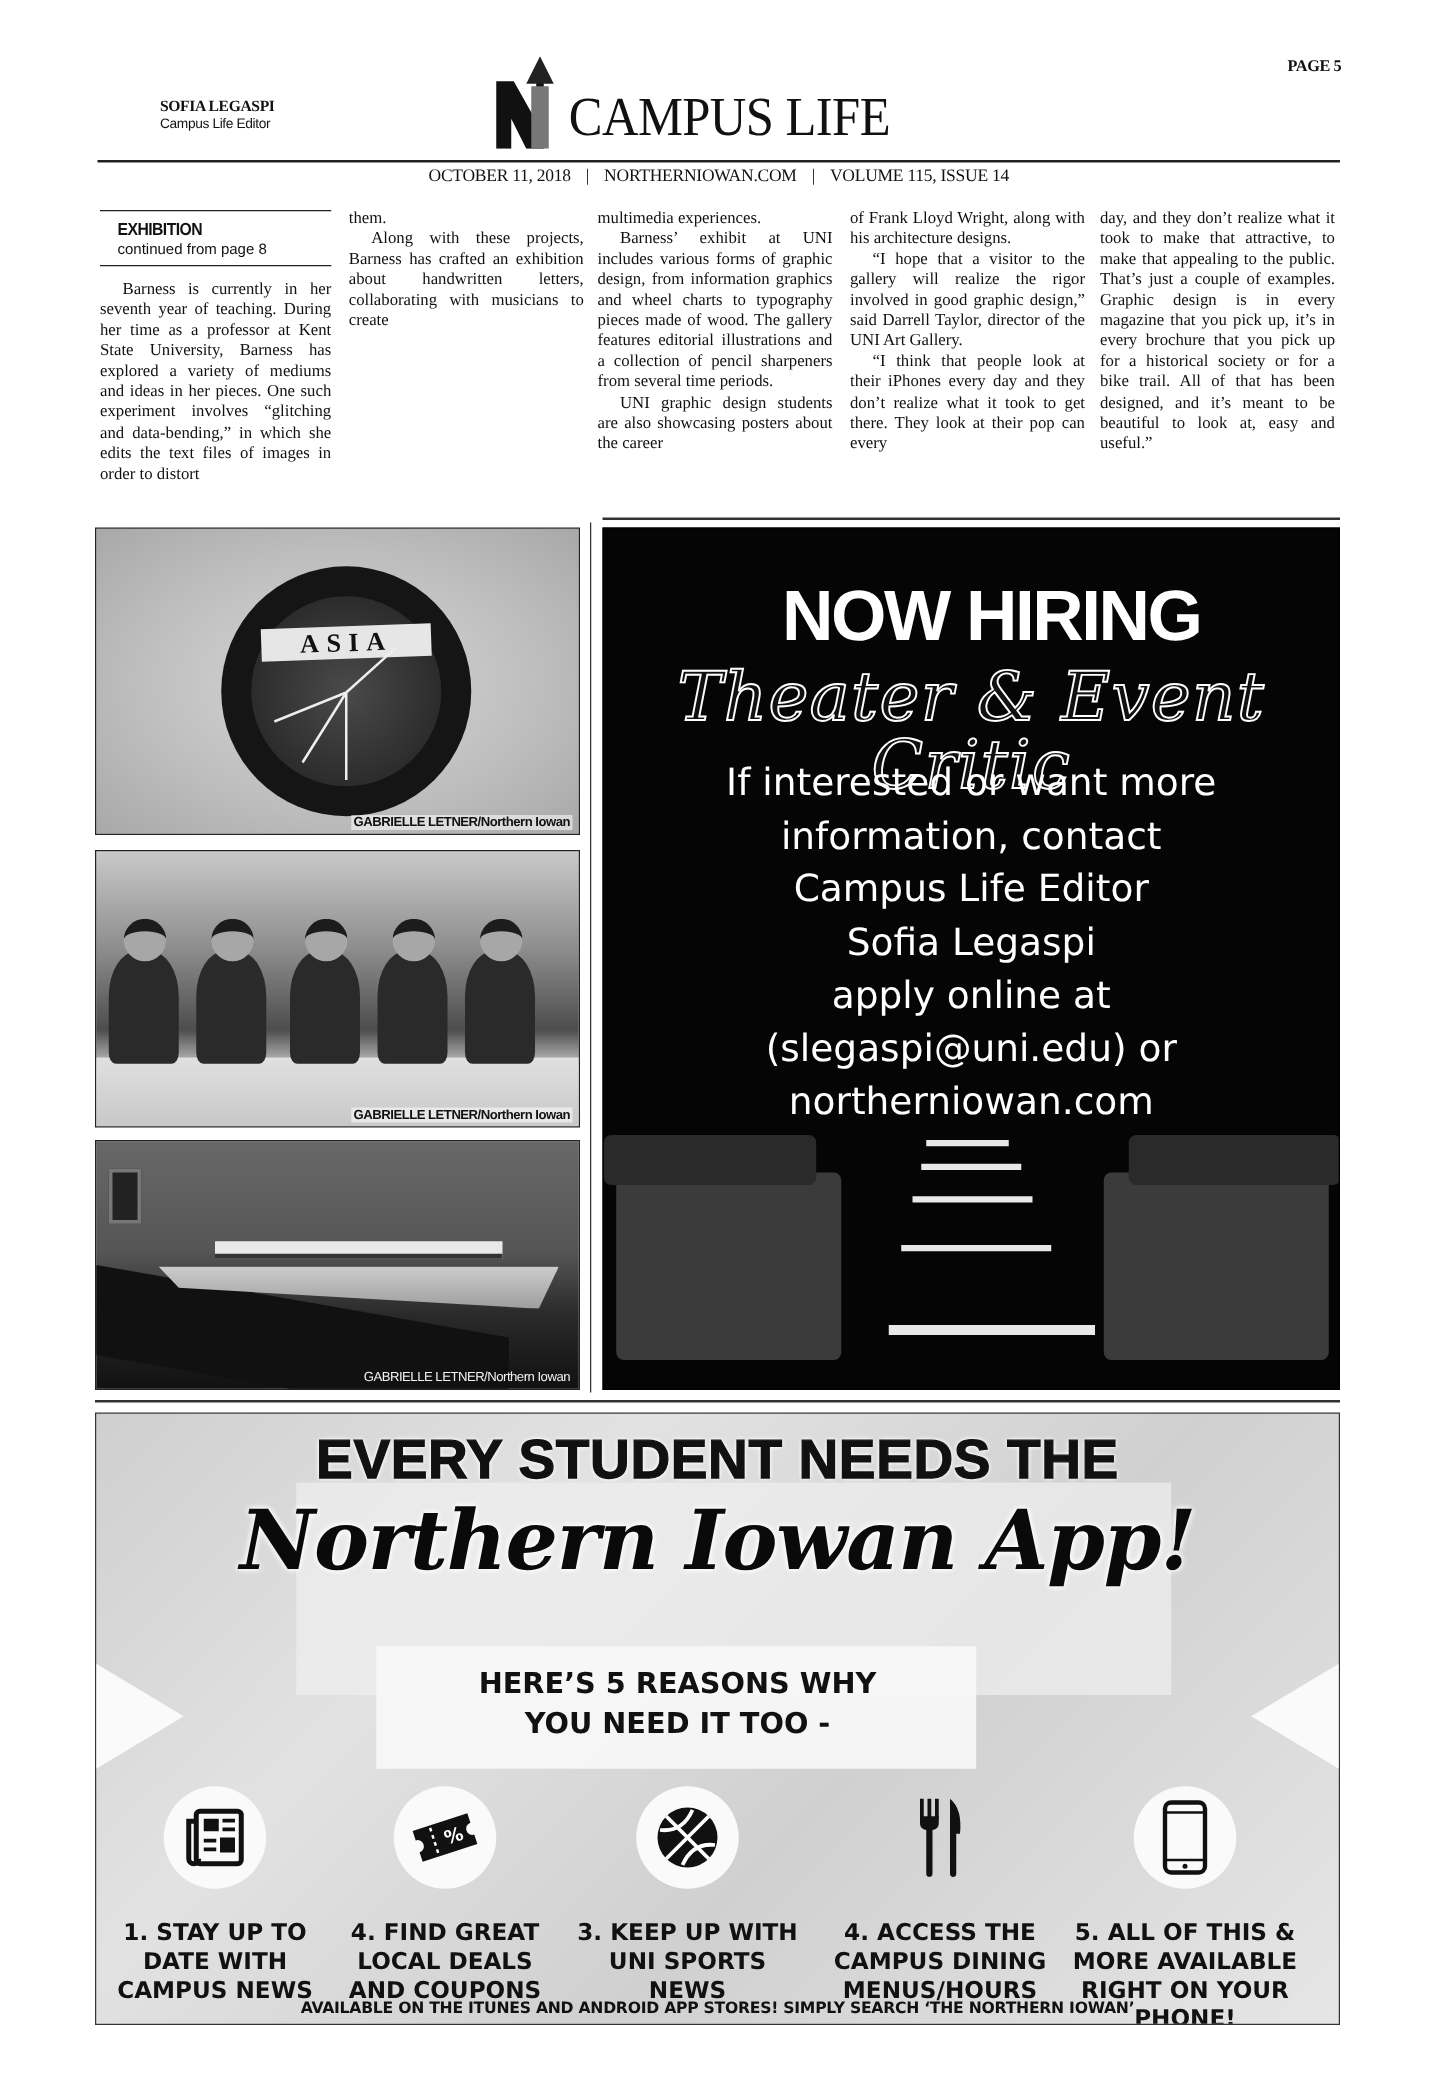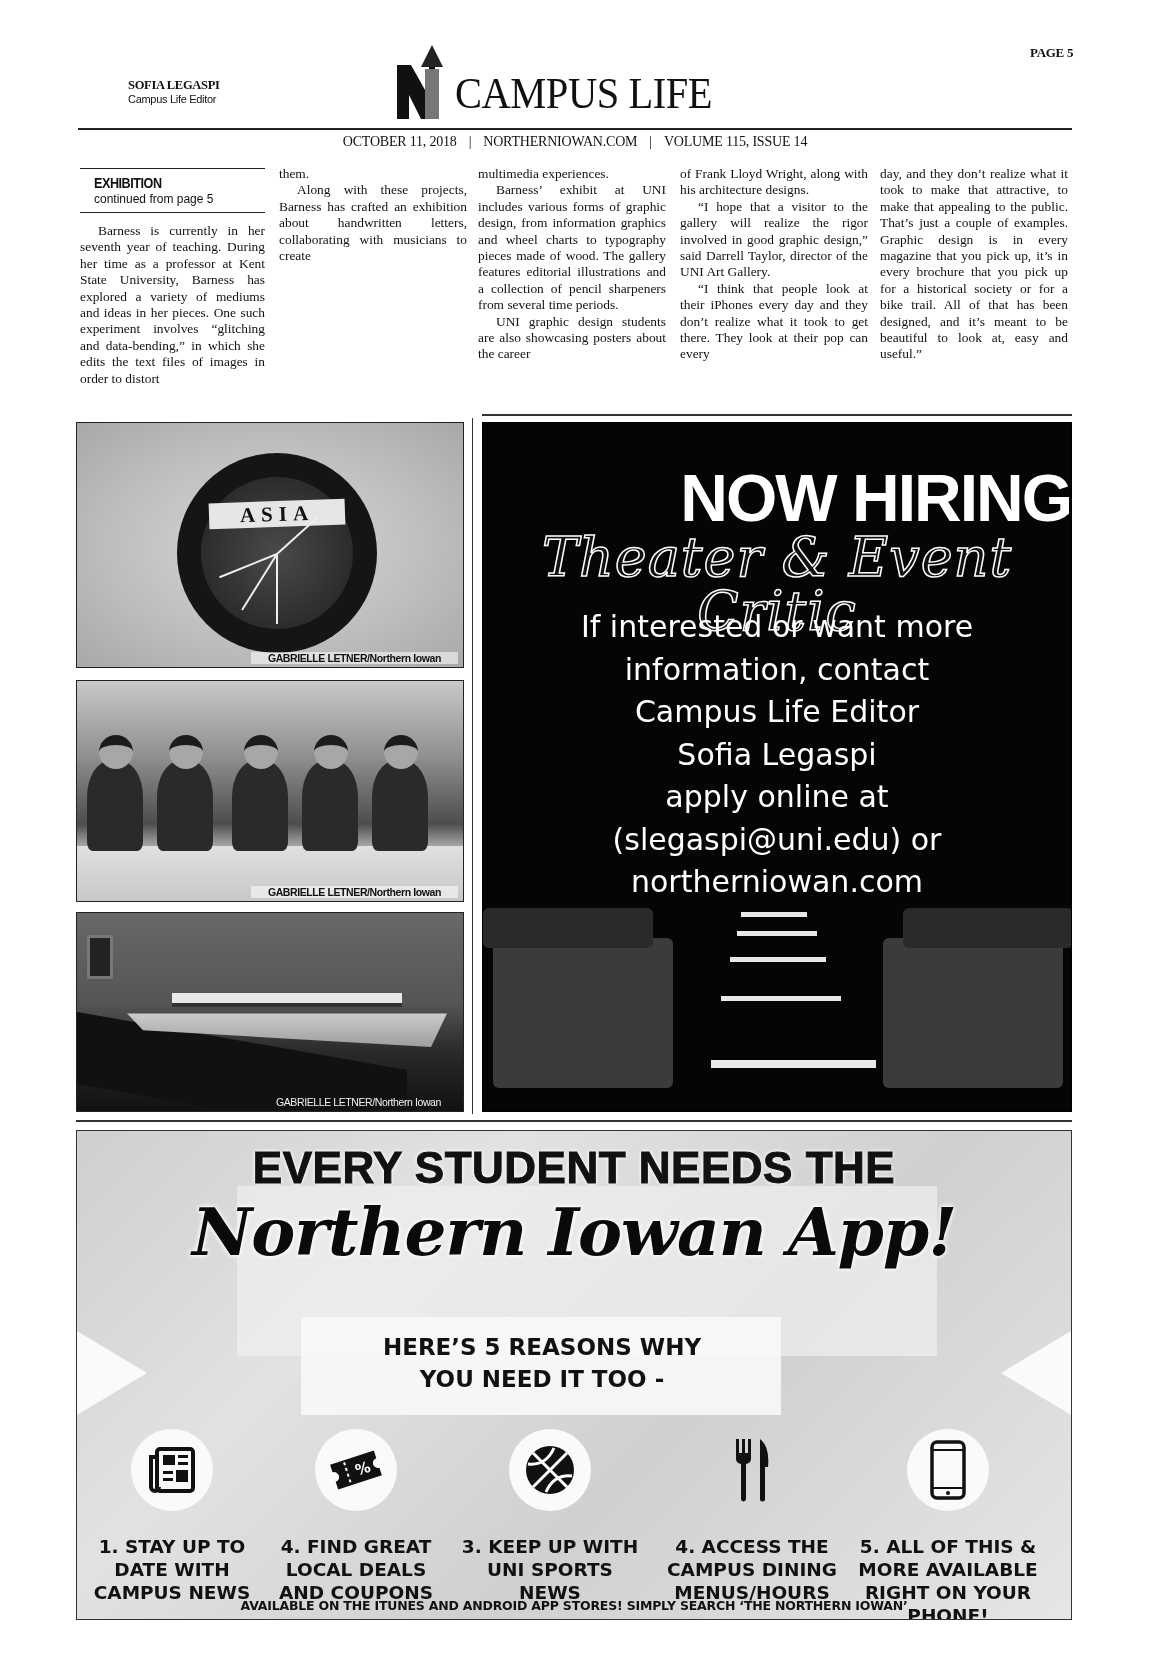--- a/index.html
+++ b/index.html
@@ -32,21 +32,21 @@
   .jump-title { font-family: "Liberation Sans", sans-serif; font-weight: bold; font-size: 14px; letter-spacing: -0.5px; line-height: 17px; transform: scaleX(0.9); transform-origin: left; }
   .jump-sub { font-family: "Liberation Sans", sans-serif; font-size: 12px; line-height: 14px; }
 
   .v-rule { left: 472px; top: 418px; width: 1px; height: 696px; background: #333; }
 
   
   .photo { left: 76px; width: 388px; overflow: hidden; background: #9a9a9a; border: 1px solid #222; }
   .photo1 { top: 422px; height: 246px; background: radial-gradient(ellipse at 50% 50%, #d8d8d8 0%, #bdbdbd 60%, #a8a8a8 100%); }
   .photo2 { top: 680px; height: 222px; background: linear-gradient(180deg, #c9c9c9 0%, #8e8e8e 35%, #4d4d4d 65%, #d4d4d4 80%, #bdbdbd 100%); }
   .photo3 { top: 912px; height: 200px; background: linear-gradient(180deg, #686868 0%, #555 45%, #2a2a2a 70%, #111 100%); }
-  .credit { position: absolute; right: 5px; bottom: 3px; font-family: "Liberation Sans", sans-serif; font-weight: bold; font-size: 10.5px; letter-spacing: -0.4px; color: #111; background: rgba(255,255,255,0.55); padding: 0 17px; }
+  .credit { position: absolute; right: 5px; bottom: 3px; font-family: "Liberation Sans", sans-serif; font-weight: bold; font-size: 10.5px; letter-spacing: -0.4px; color: #111; background: rgba(255,255,255,0.55); padding: 0 2px; }
   .credit.light { color: #f2f2f2; background: none; font-weight: normal; }
 
   
   .clock { position: absolute; left: 100px; top: 30px; width: 200px; height: 200px; border-radius: 50%; background: #151515; }
   .clock-face { position: absolute; left: 24px; top: 24px; width: 152px; height: 152px; border-radius: 50%; background: radial-gradient(circle, #4a4a4a 0%, #2c2c2c 70%, #1e1e1e 100%); }
   .clock-banner { position: absolute; left: 32px; top: 48px; width: 136px; height: 26px; background: #e6e6e6; color: #111; font-family: "Liberation Serif", serif; font-weight: bold; font-size: 21px; text-align: center; letter-spacing: 6px; line-height: 26px; transform: rotate(-2deg); }
   .hand { position: absolute; left: 100px; top: 100px; height: 2px; background: #eee; transform-origin: 0 50%; }
 
   
   .fig { position: absolute; bottom: 50px; width: 56px; height: 90px; border-radius: 40% 40% 10% 10%; background: #2a2a2a; }
@@ -55,21 +55,21 @@
 
   
   .model-table { position: absolute; left: 0; top: 128px; width: 330px; height: 72px; background: #111; transform: skewY(10deg); }
   .model { position: absolute; left: 50px; top: 92px; width: 320px; height: 42px; background: linear-gradient(180deg, #d7d7d7, #9e9e9e); clip-path: polygon(0 20%, 100% 20%, 95% 100%, 5% 60%); }
   .model-top { position: absolute; left: 95px; top: 80px; width: 230px; height: 14px; background: #e9e9e9; border-bottom: 4px solid #333; }
   .portrait { position: absolute; left: 10px; top: 22px; width: 26px; height: 44px; background: #222; border: 3px solid #777; }
 
   
   .hiring { left: 482px; top: 422px; width: 590px; height: 690px; background: #050505; color: #fff; overflow: hidden; border: 1px solid #000; }
   .hiring-rule { left: 482px; top: 414px; width: 590px; height: 2px; background: #333; }
-  .hiring-title { position: absolute; left: 0; width: 100%; top: 42px; text-align: right; font-family: "Liberation Sans", sans-serif; font-weight: bold; font-size: 66px; letter-spacing: -2px; line-height: 1; }
+  .hiring-title { position: absolute; left: 16px; width: 100%; top: 42px; text-align: center; font-family: "Liberation Sans", sans-serif; font-weight: bold; font-size: 57px; letter-spacing: -2px; line-height: 1; }
   .hiring-script { position: absolute; left: 0; width: 100%; top: 108px; text-align: center; font-family: "DejaVu Serif", serif; font-style: italic; font-size: 54px; line-height: 1; color: #111; -webkit-text-stroke: 1.5px #fff; letter-spacing: 1px; }
   .hiring-body { position: absolute; left: 0; width: 100%; top: 183px; text-align: center; font-family: "DejaVu Sans", sans-serif; font-size: 30px; line-height: 42.5px; }
   .hiring-body div { white-space: nowrap; }
   .seats { position: absolute; left: 0; right: 0; top: 485px; bottom: 0; }
   .seat { position: absolute; background: #3b3b3b; border-radius: 6px; }
   .step { position: absolute; background: #e8e8e8; height: 5px; }
 
   
   .app-rule { left: 76px; top: 1120px; width: 996px; height: 2px; background: #333; }
   .app-ad { left: 76px; top: 1130px; width: 996px; height: 490px; border: 1px solid #333; background: linear-gradient(135deg, #cfcfcf 0%, #e2e2e2 30%, #d0d0d0 60%, #e6e6e6 100%); overflow: hidden; }
@@ -103,21 +103,21 @@
 <div class="abs section-title">CAMPUS LIFE</div>
 
 <div class="abs header-rule"></div>
 <div class="abs dateline">
   <span>OCTOBER 11, 2018</span><span class="sep">|</span><span>NORTHERNIOWAN.COM</span><span class="sep">|</span><span>VOLUME 115, ISSUE 14</span>
 </div>
 
 <div class="abs col col1">
   <div class="jump-box">
     <div class="jump-title">EXHIBITION</div>
-    <div class="jump-sub">continued from page 5</div>
+    <div class="jump-sub">continued from page 8</div>
   </div>
   <p>Barness is currently in her seventh year of teaching. During her time as a professor at Kent State University, Barness has explored a variety of mediums and ideas in her pieces. One such experiment involves “glitching and data-bending,” in which she edits the text files of images in order to distort</p>
 </div>
 
 <div class="abs col col2">
   <p class="noindent">them.</p>
   <p>Along with these projects, Barness has crafted an exhibition about handwritten letters, collaborating with musicians to create</p>
 </div>
 
 <div class="abs col col3">

